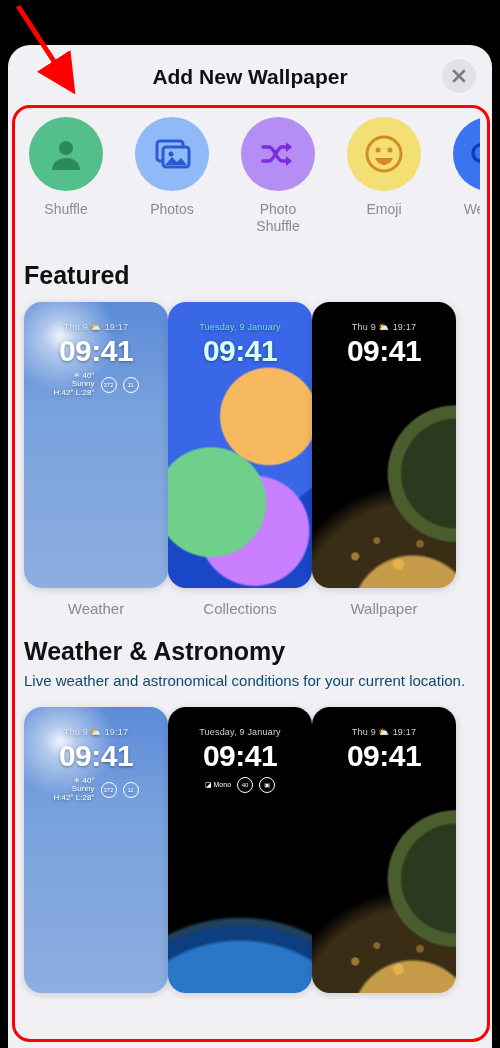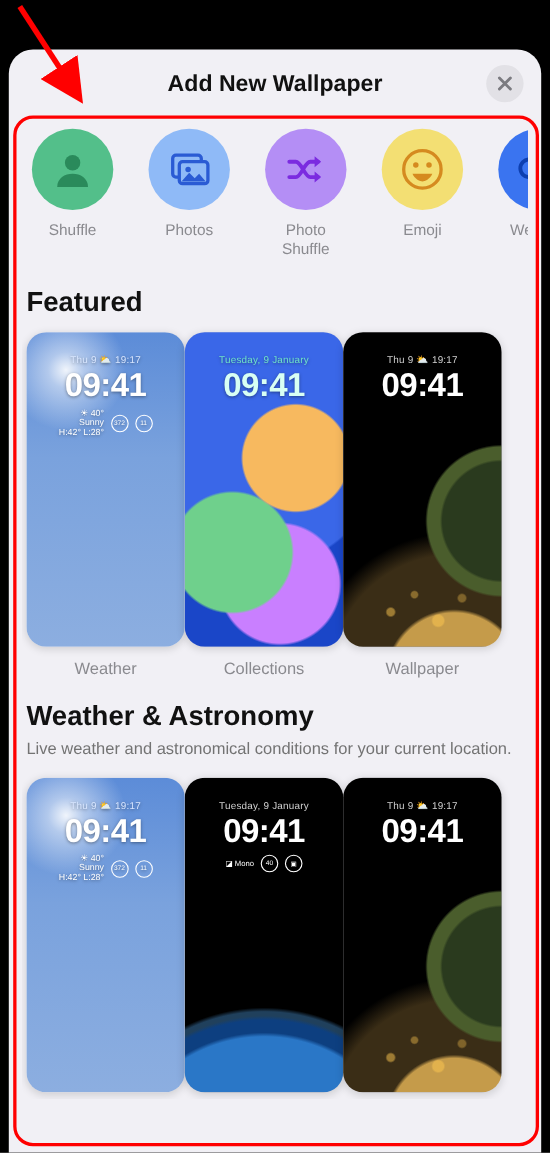--- a/index.html
+++ b/index.html
@@ -90,21 +90,21 @@
     }
     
     .section-title {
       font-size: 25px;
       font-weight: 700;
       color: #111;
       margin: 14px 4px 4px 4px;
     }
     .section-sub {
       font-size: 15px;
-      color: #737373;
+      color: #0c4a6e;
       margin: 4px 4px 8px 4px;
       line-height: 1.4;
     }
     .card-row {
       display: flex;
       padding: 8px 4px 6px 4px;
       overflow: hidden;
     }
     .card-wrap {
       display: flex;

